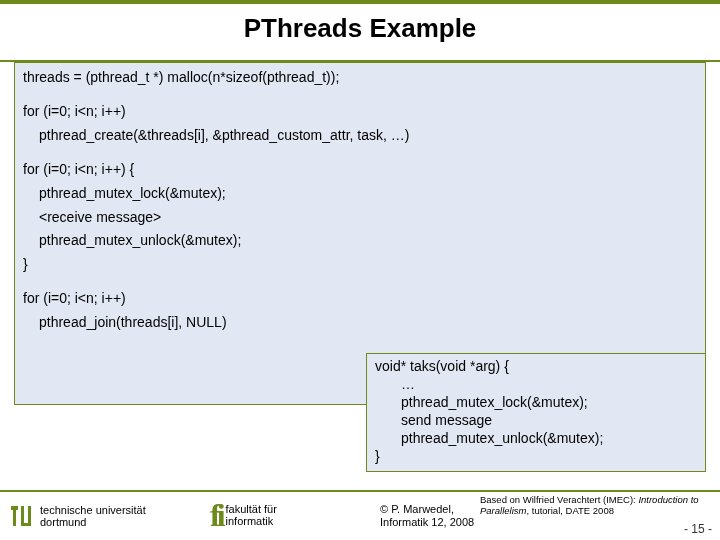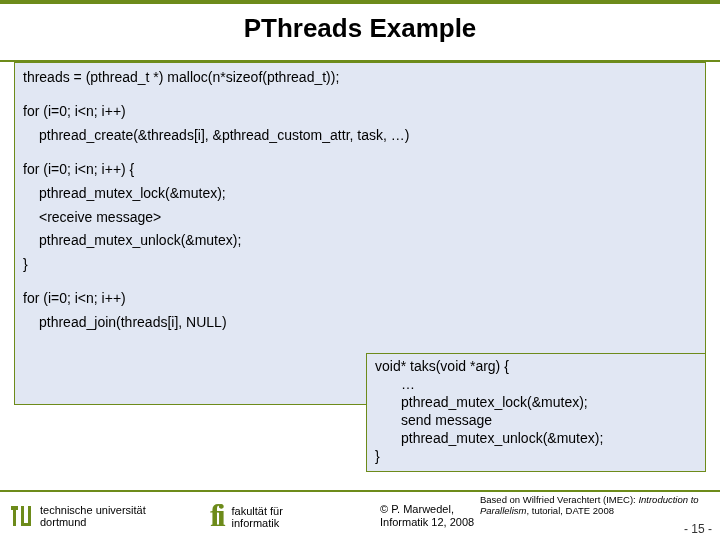--- a/index.html
+++ b/index.html
@@ -13,21 +13,21 @@
   .main-box { margin: 0 14px 0 14px; padding: 6px 8px 8px; position: relative; }
   .main-box p { margin-bottom: 6px; }
   .indent { padding-left: 16px; display: block; }
   .overlay-box { position: absolute; right: 14px; top: 291px; width: 340px; padding: 4px 8px 6px; z-index: 2; }
   .overlay-box .indent2 { padding-left: 26px; display: block; }
   .footer { position: absolute; bottom: 0; left: 0; right: 0; border-top: 2px solid #6d8b1a; height: 50px; display: flex; align-items: center; font-size: 11px; color: #000; }
   .logo-tu { display: flex; align-items: center; gap: 6px; padding-left: 8px; width: 210px; }
   .tu-mark { width: 26px; height: 26px; position: relative; }
   .tu-mark svg { width: 26px; height: 26px; }
   .uni-lines { line-height: 1.1; }
-  .logo-fi { display: flex; align-items: flex-end; gap: 10px; width: 170px; }
+  .logo-fi { display: flex; align-items: flex-start; gap: 4px; width: 170px; }
   .fi-mark { font-size: 32px; font-weight: bold; color: #6d8b1a; font-family: Georgia, serif; line-height: 0.8; letter-spacing: -4px; }
   .fi-lines { line-height: 1.1; }
   .copyright { width: 160px; font-size: 11px; line-height: 1.2; }
   .cite { position: absolute; right: 8px; bottom: 23px; width: 232px; font-size: 9.5px; line-height: 1.15; text-align: left; background: #fff; }
   .cite .it { font-style: italic; }
   .pagenum { position: absolute; right: 8px; bottom: 4px; font-size: 12px; color: #333; }
   .gap { height: 10px; }
 </style>
 </head>
 <body>

